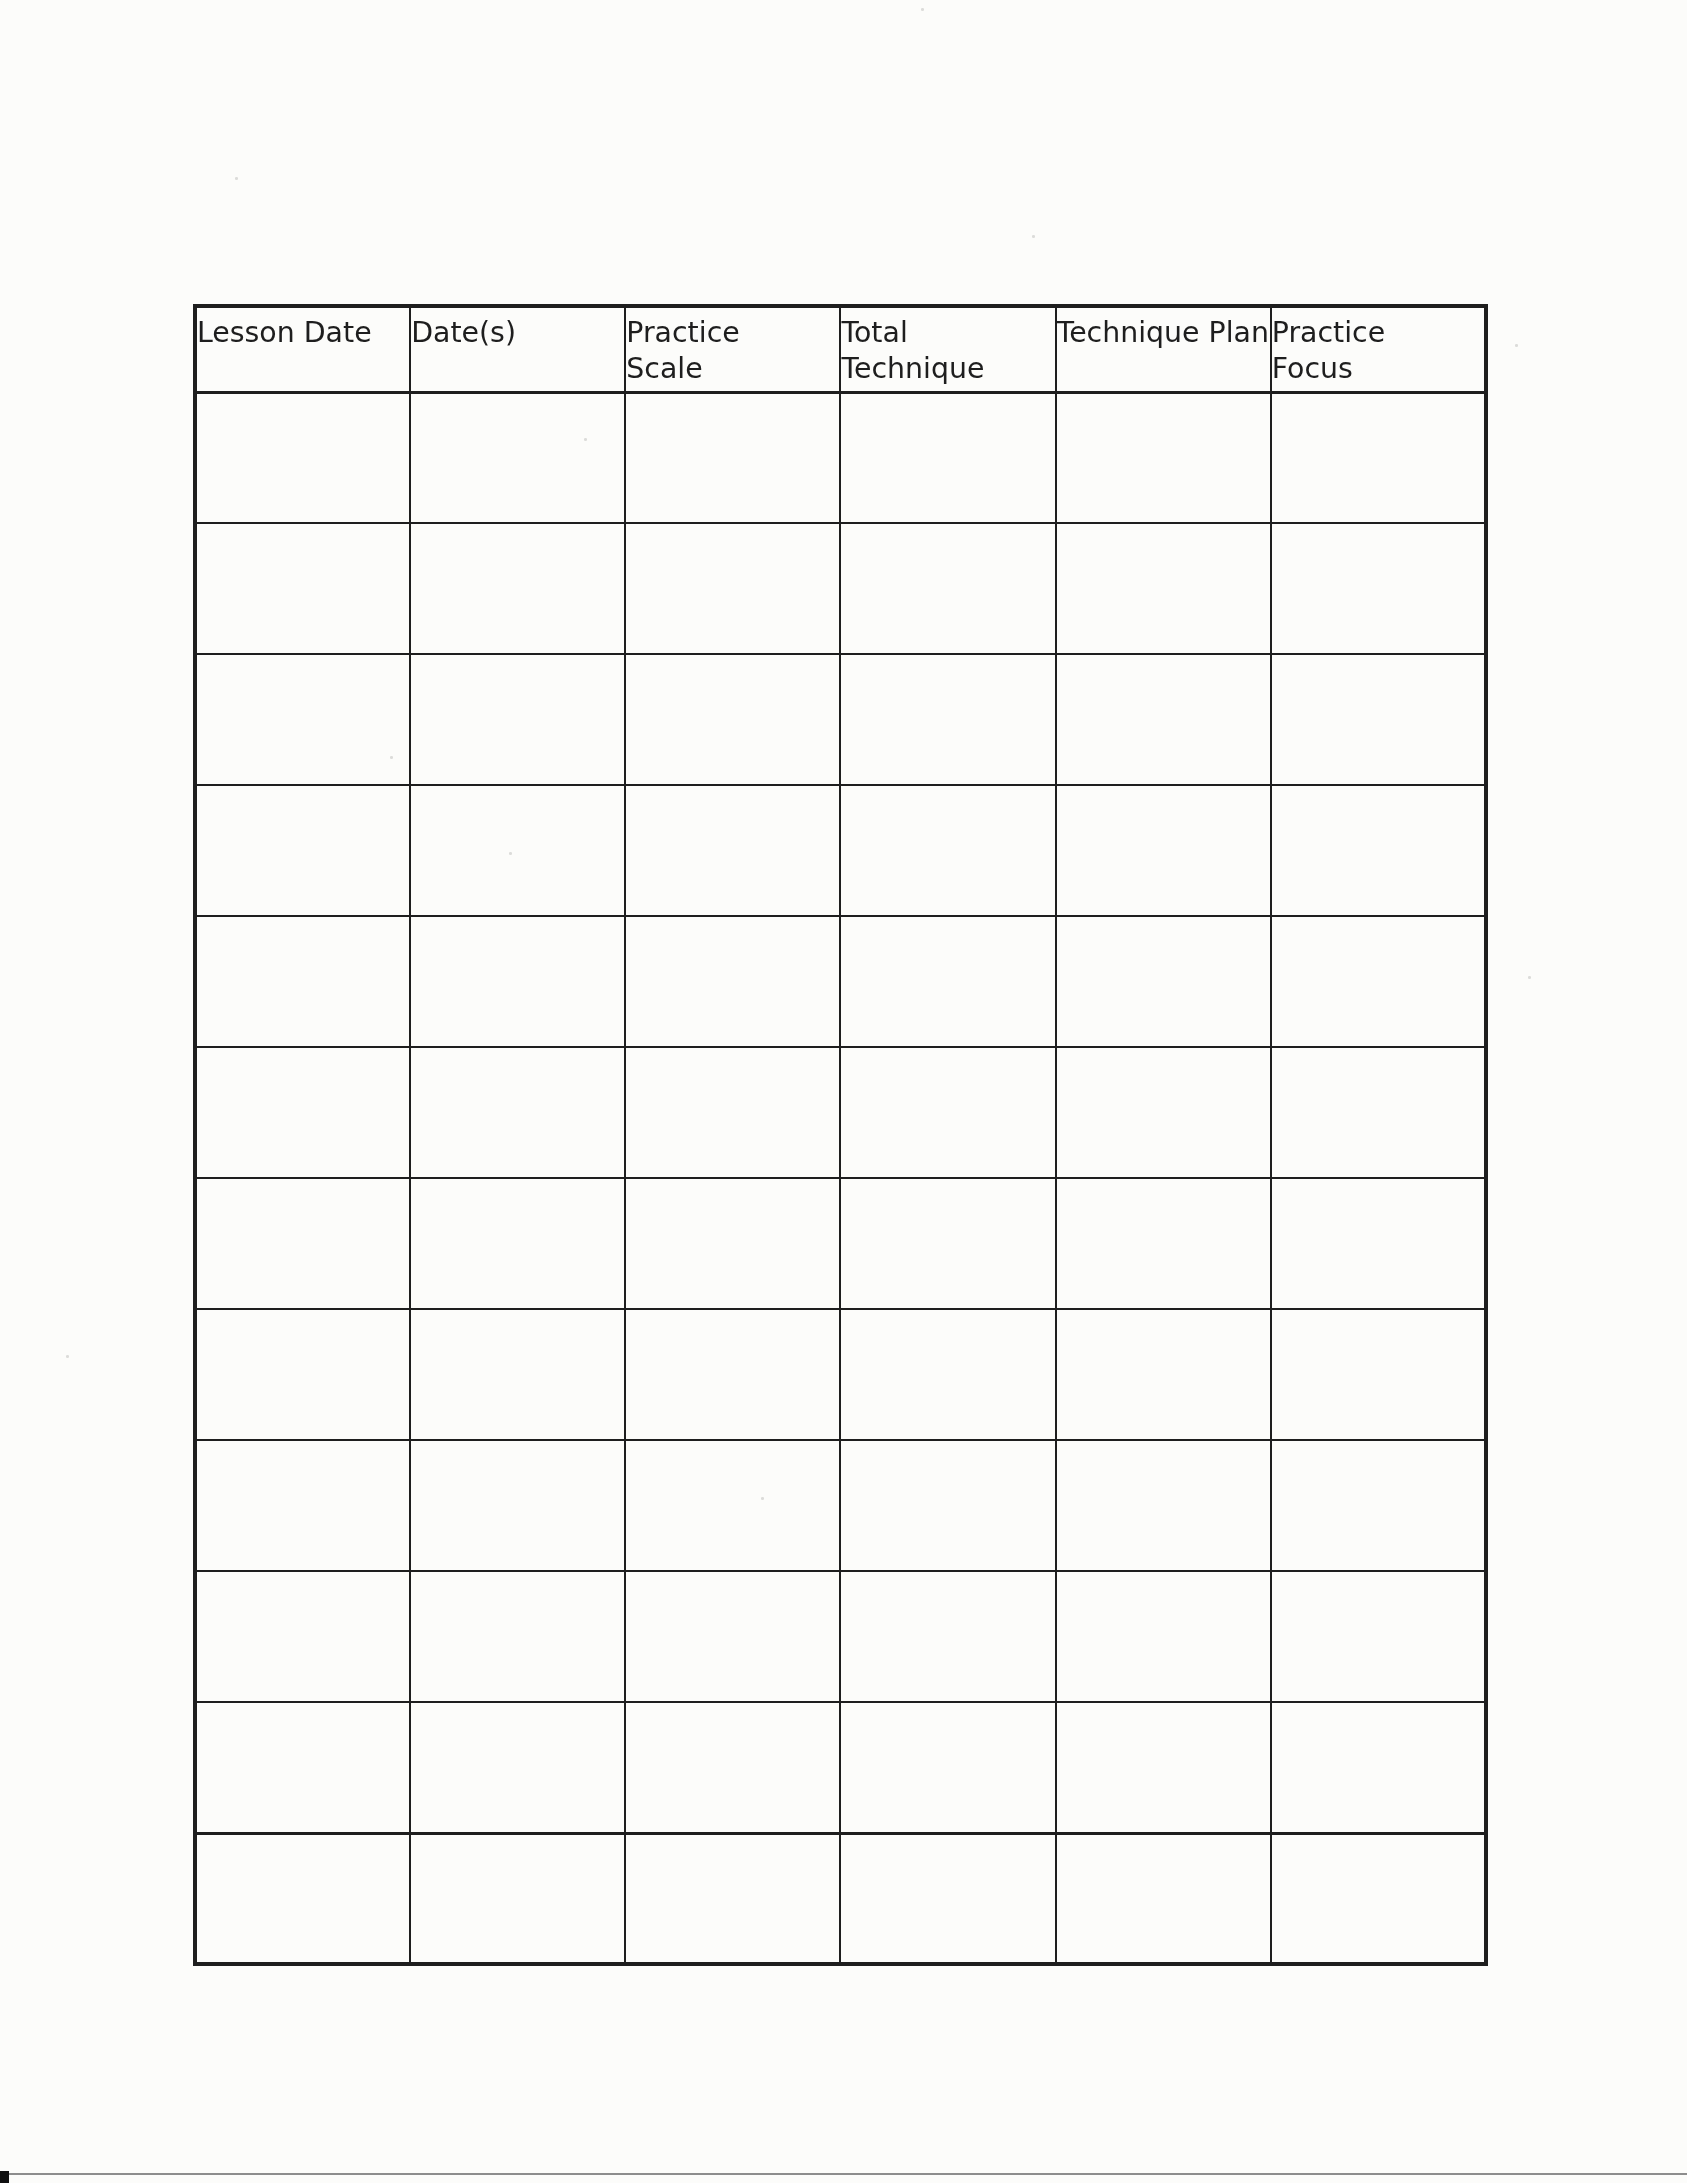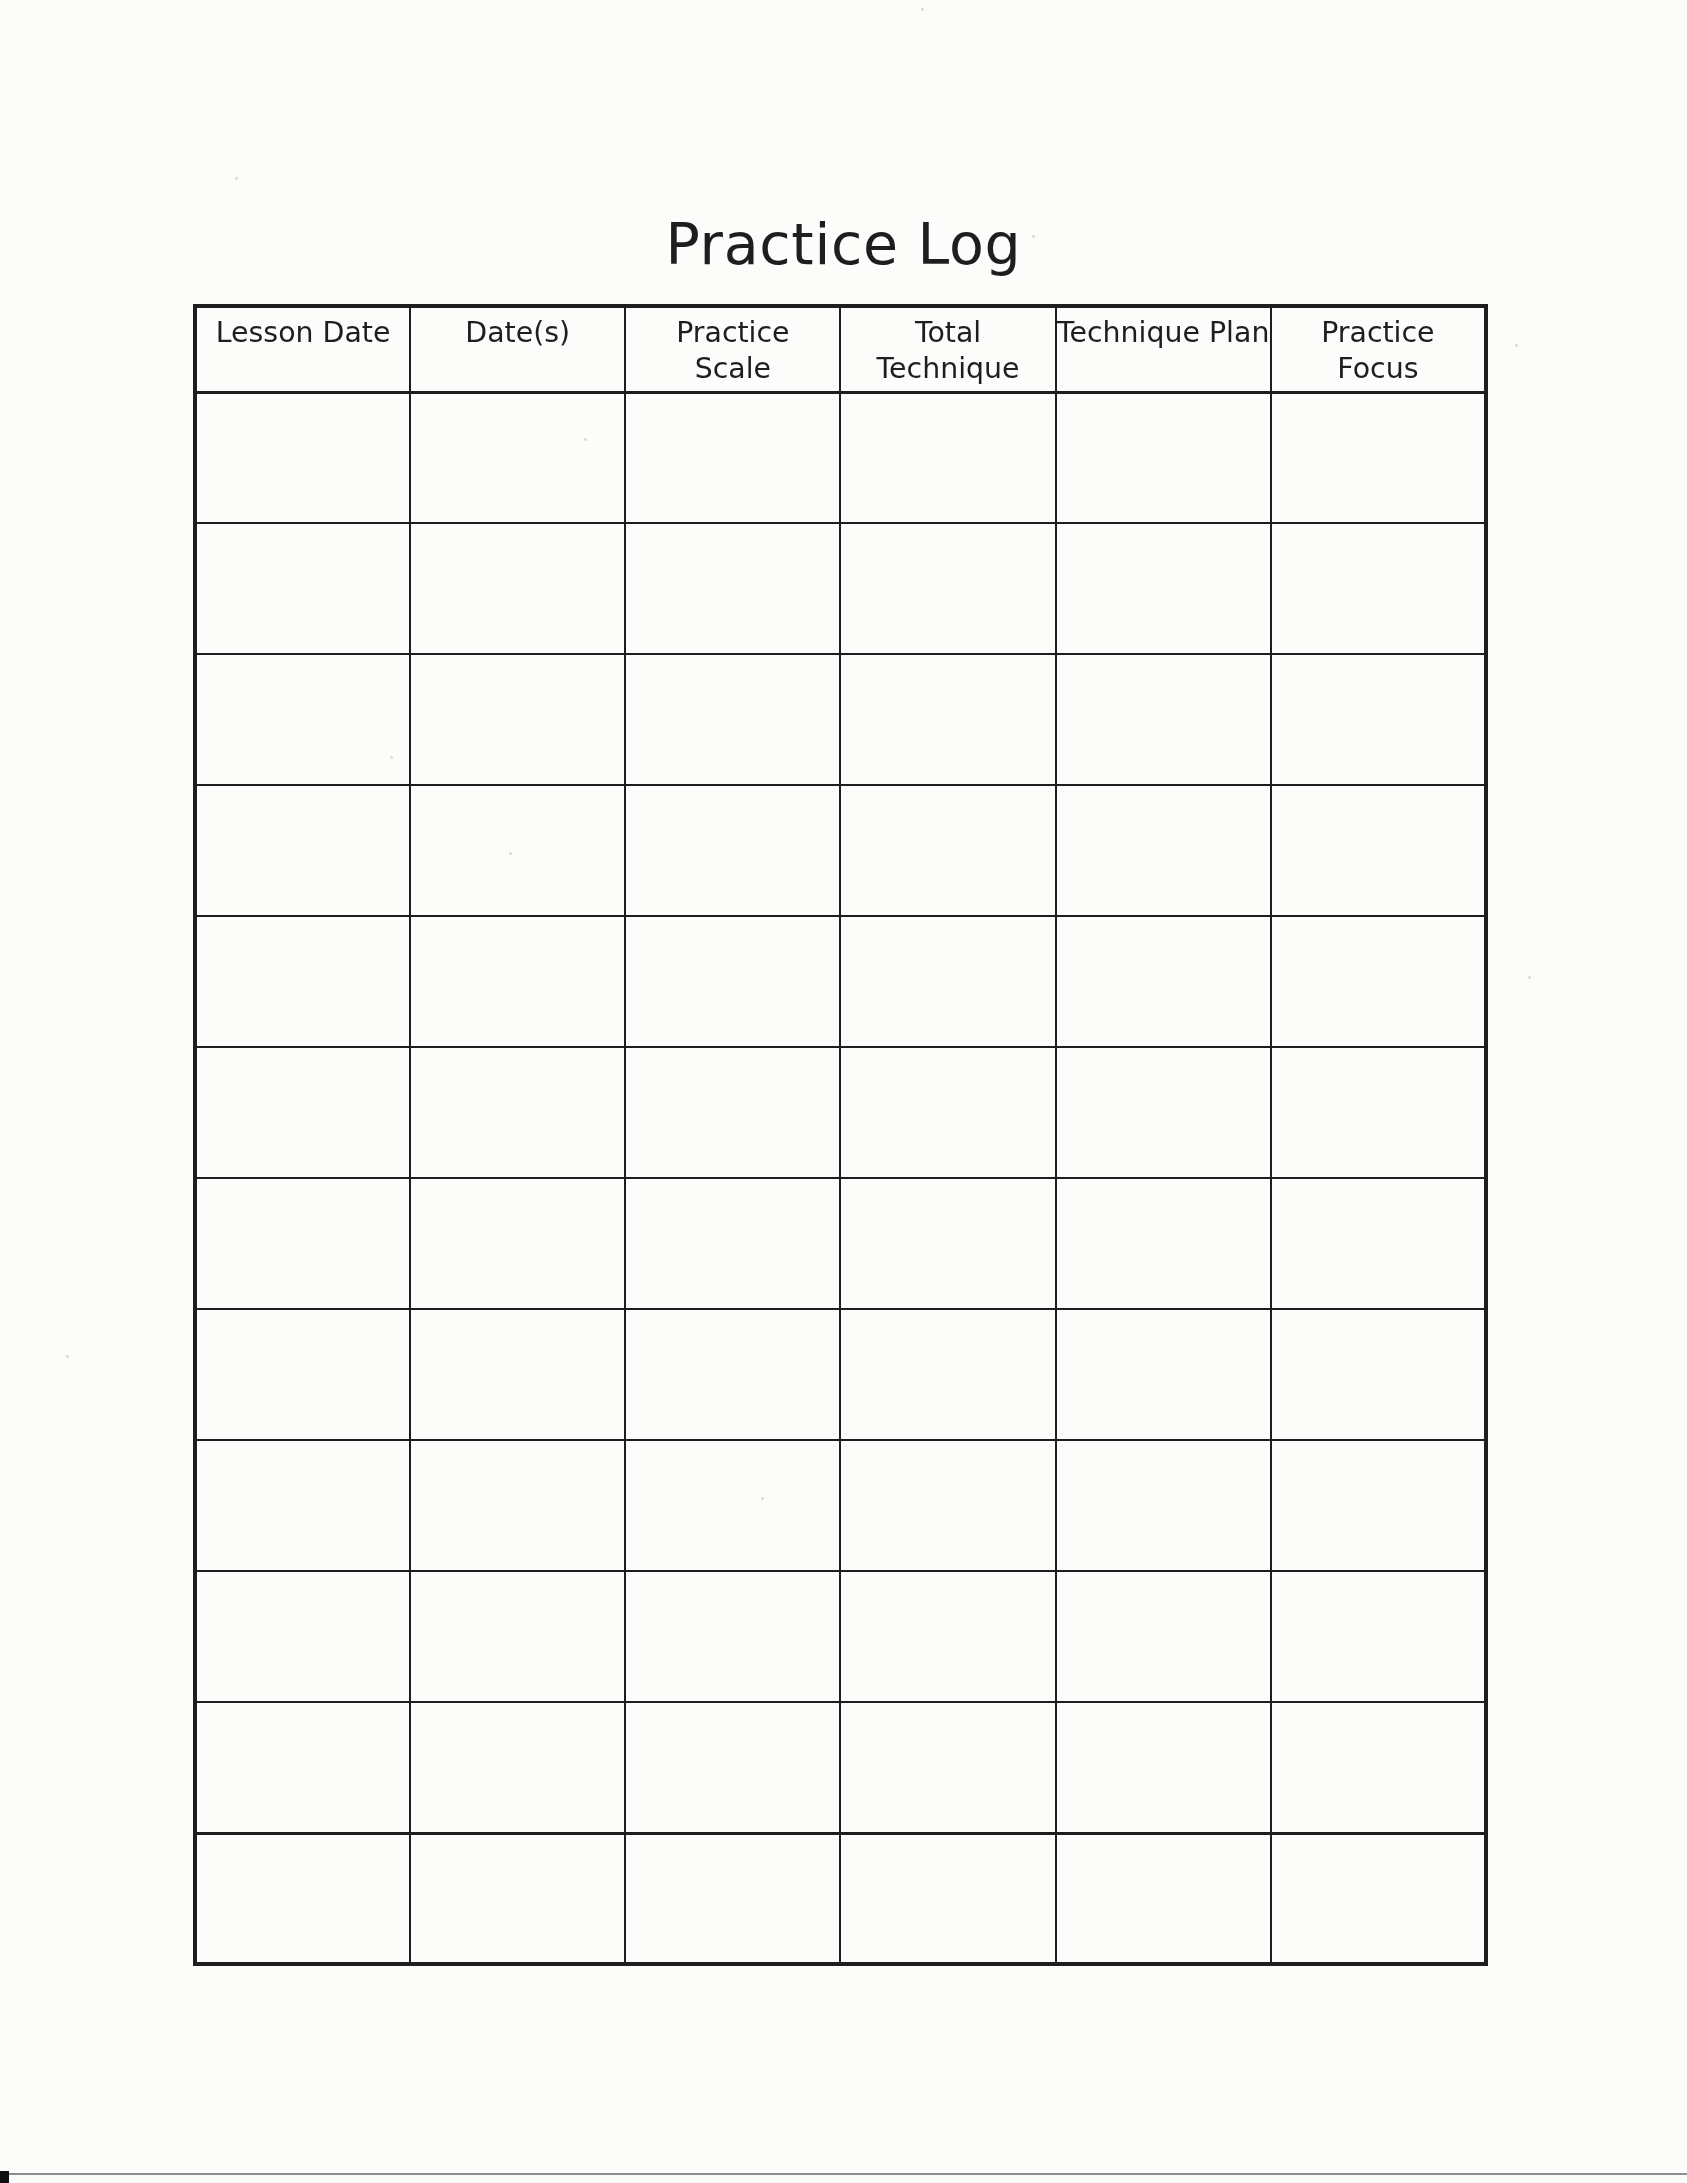--- a/index.html
+++ b/index.html
@@ -48,21 +48,21 @@
   .log-table thead th {
     vertical-align: top;
     padding-top: 6.6px;
     font-weight: 400;
     font-size: 28.4px;
     line-height: 36px;
     border-bottom: 3.3px solid var(--ink, #1e1e1e);
   }
   .hdr-line {
     display: block;
-    text-align: center;
+    text-align: left;
     white-space: nowrap;
   }
   .log-table tbody tr {
     height: 131px;
   }
   .log-table tbody tr:last-child td {
     border-top: 3.3px solid var(--ink, #1e1e1e);
   }
   
   .scan-edge-line {
@@ -87,21 +87,20 @@
     height: 2.6px;
     border-radius: 50%;
     background: rgba(110, 110, 105, 0.22);
   }
 </style>
 </head>
 <body>
 
 <div class="page">
 
-  <h1 class="title">Practice Log</h1>
 
   <table class="log-table">
     <thead>
       <tr>
         <th>
           <span class="hdr-line">Lesson Date</span>
           <span class="hdr-line"></span>
         </th>
         <th>
           <span class="hdr-line">Date(s)</span>

